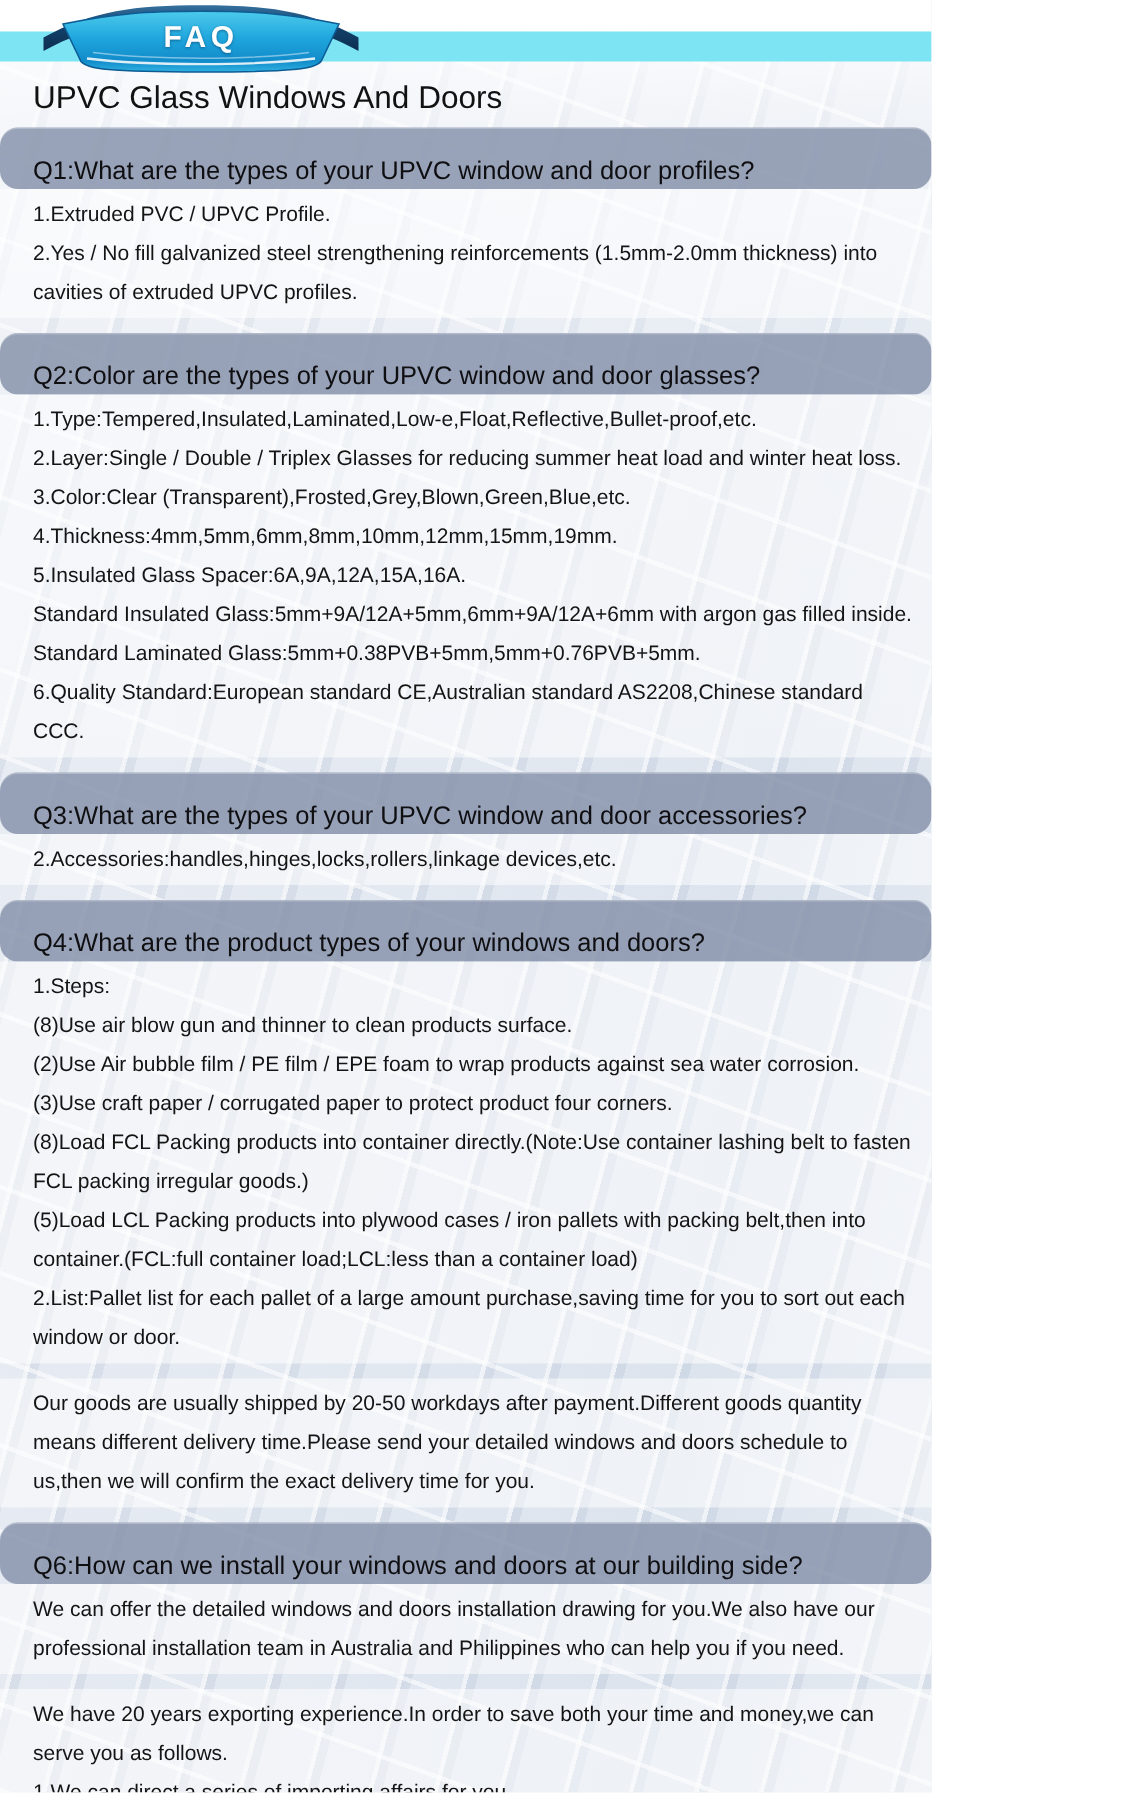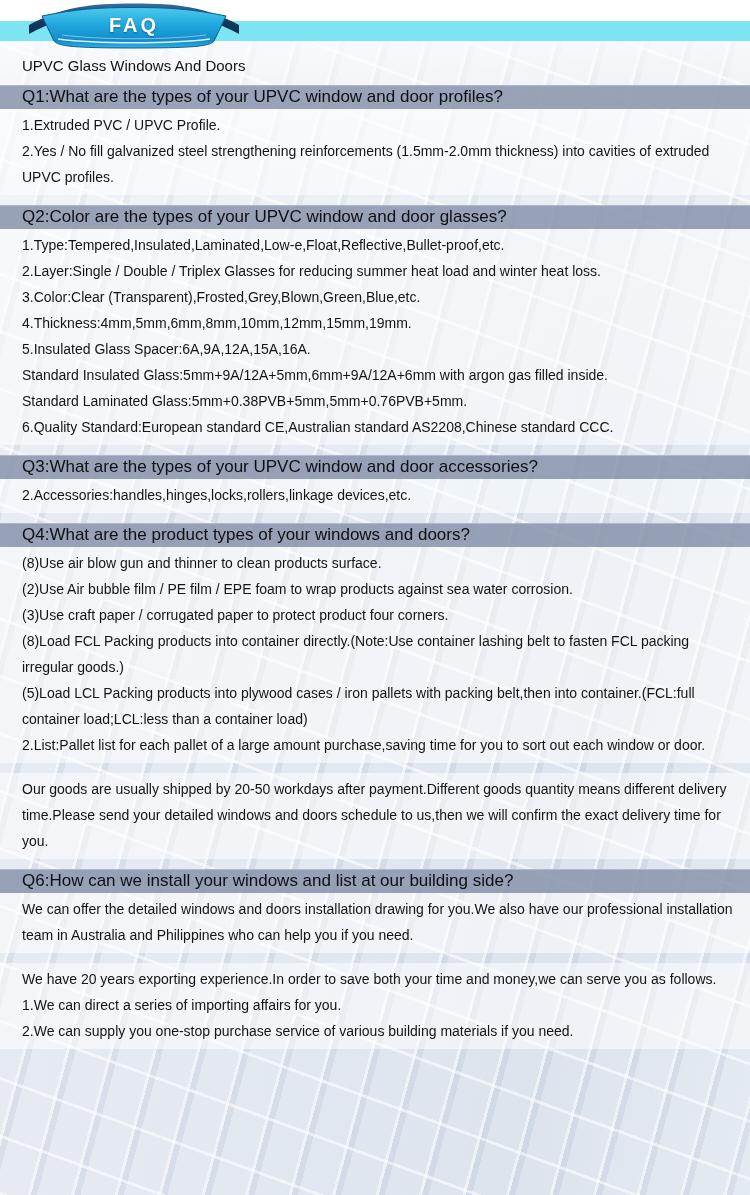--- a/index.html
+++ b/index.html
@@ -1,18 +1,18 @@
 <!DOCTYPE html>
 <html><head>
 <meta charset="utf-8">
 <style>
   html,body{margin:0;padding:0;background:#fff;}
   .page{
     position:relative;
-    width:750px;height:1195px;
+    width:621px;height:1195px;
     overflow:hidden;
     font-family:"Liberation Sans","DejaVu Sans",sans-serif;
     color:#121212;
     background:
       linear-gradient(180deg, rgba(255,255,255,0.95) 0%, rgba(255,255,255,0.55) 7%, rgba(255,255,255,0.25) 20%, rgba(255,255,255,0) 45%),
       repeating-linear-gradient(105deg, rgba(255,255,255,0.65) 0 3px, rgba(0,0,0,0) 3px 42px),
       repeating-linear-gradient(20deg, rgba(255,255,255,0.55) 0 3px, rgba(0,0,0,0) 3px 54px),
       repeating-linear-gradient(105deg, rgba(150,168,195,0.22) 0 9px, rgba(205,215,230,0.16) 9px 42px),
       linear-gradient(100deg, #eef1f6 0%, #e7ecf3 45%, #dfe6ef 75%, #e9eef4 100%);
   }
@@ -28,31 +28,32 @@
     position:absolute;left:0;top:12px;width:100%;
     text-align:center;
     color:#ffffff;font-size:20px;font-weight:bold;letter-spacing:3px;
     text-shadow:0 1px 2px rgba(10,60,100,0.6);
   }
   
   .content{padding:13px 0 0 0;}
   .page-title{
     margin:0 8px 8px 0;
     padding:0 0 0 22px;
-    font-size:15px;font-weight:normal;
+    font-size:21px;font-weight:normal;
     line-height:23px;
     color:#121212;
   }
   .faq-section{margin:0 0 10px 0;}
   .q-bar{
     height:24px;
     display:flex;align-items:center;
-    padding:0 8px 0 22px;
+    padding:17px 8px 0 22px;
     background:rgba(139,150,174,0.88);
     box-shadow:inset 0 1px 0 rgba(255,255,255,0.25);
+    border-radius:12px;
   }
   .q-text{font-size:17px;color:#0f0f12;}
   .answers{
     background:rgba(255,255,255,0.52);
     padding:3px 10px 5px 22px;
   }
   .answer-line{
     margin:0;
     font-size:14px;
     line-height:26px;
@@ -128,38 +129,39 @@
     <div class="answers">
             <p class="answer-line">2.Accessories:handles,hinges,locks,rollers,linkage devices,etc.</p>
           </div>
   </section>
 
   <section class="faq-section">
     <div class="q-bar">
       <span class="q-text">Q4:What are the product types of your windows and doors?</span>
     </div>
     <div class="answers">
+            <p class="answer-line">1.Steps:</p>
             <p class="answer-line">(8)Use air blow gun and thinner to clean products surface.</p>
             <p class="answer-line">(2)Use Air bubble film / PE film / EPE foam to wrap products against sea water corrosion.</p>
             <p class="answer-line">(3)Use craft paper / corrugated paper to protect product four corners.</p>
             <p class="answer-line">(8)Load FCL Packing products into container directly.(Note:Use container lashing belt to fasten FCL packing irregular goods.)</p>
             <p class="answer-line">(5)Load LCL Packing products into plywood cases / iron pallets with packing belt,then into container.(FCL:full container load;LCL:less than a container load)</p>
             <p class="answer-line">2.List:Pallet list for each pallet of a large amount purchase,saving time for you to sort out each window or door.</p>
           </div>
   </section>
 
   <section class="faq-section">
     <div class="answers">
             <p class="answer-line">Our goods are usually shipped by 20-50 workdays after payment.Different goods quantity means different delivery time.Please send your detailed windows and doors schedule to us,then we will confirm the exact delivery time for you.</p>
           </div>
   </section>
 
   <section class="faq-section">
     <div class="q-bar">
-      <span class="q-text">Q6:How can we install your windows and list at our building side?</span>
+      <span class="q-text">Q6:How can we install your windows and doors at our building side?</span>
     </div>
     <div class="answers">
             <p class="answer-line">We can offer the detailed windows and doors installation drawing for you.We also have our professional installation team in Australia and Philippines who can help you if you need.</p>
           </div>
   </section>
 
   <section class="faq-section">
     <div class="answers">
             <p class="answer-line">We have 20 years exporting experience.In order to save both your time and money,we can serve you as follows.</p>
             <p class="answer-line">1.We can direct a series of importing affairs for you.</p>

